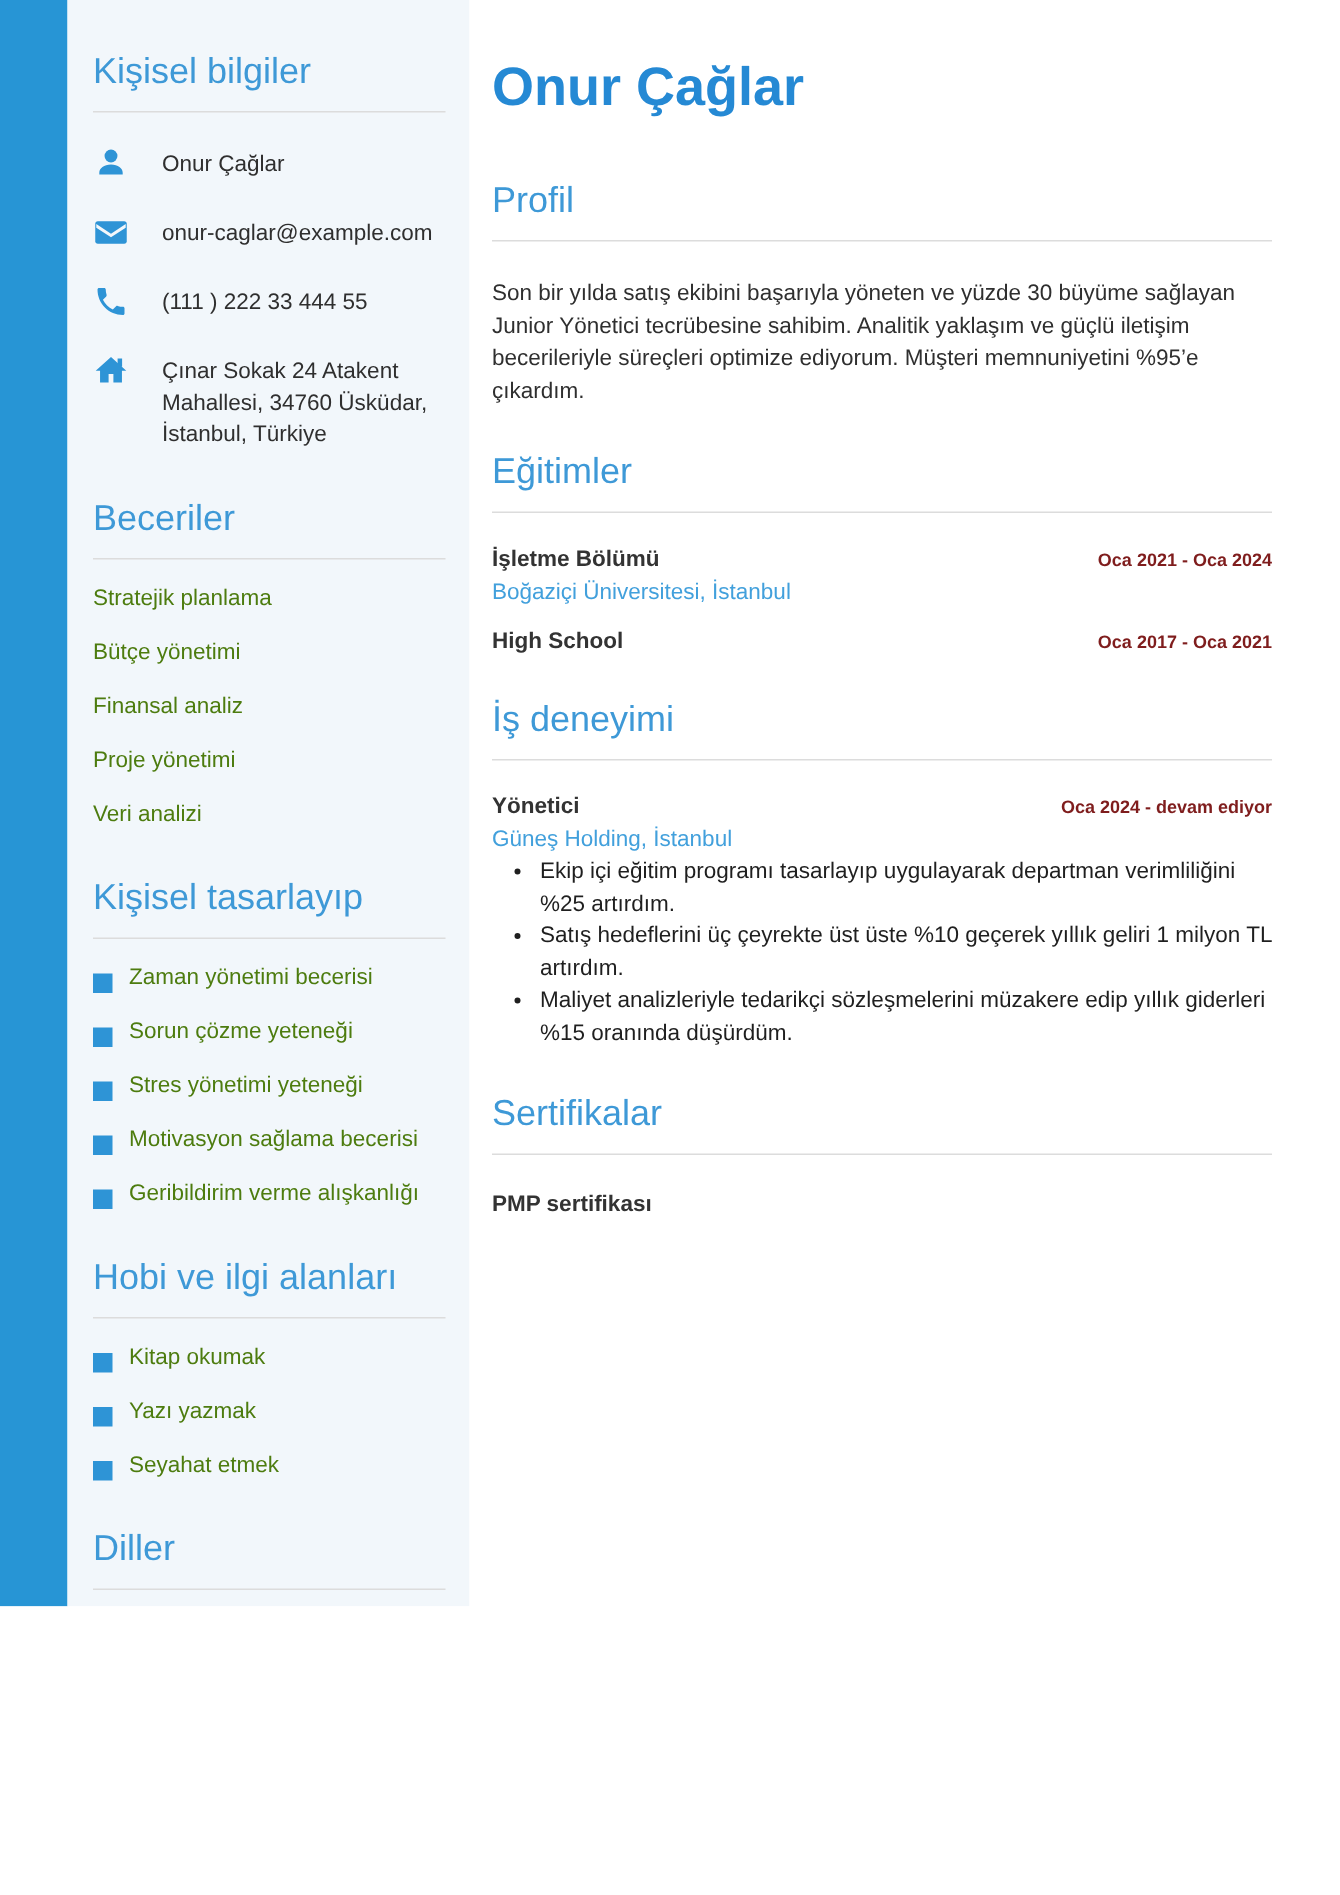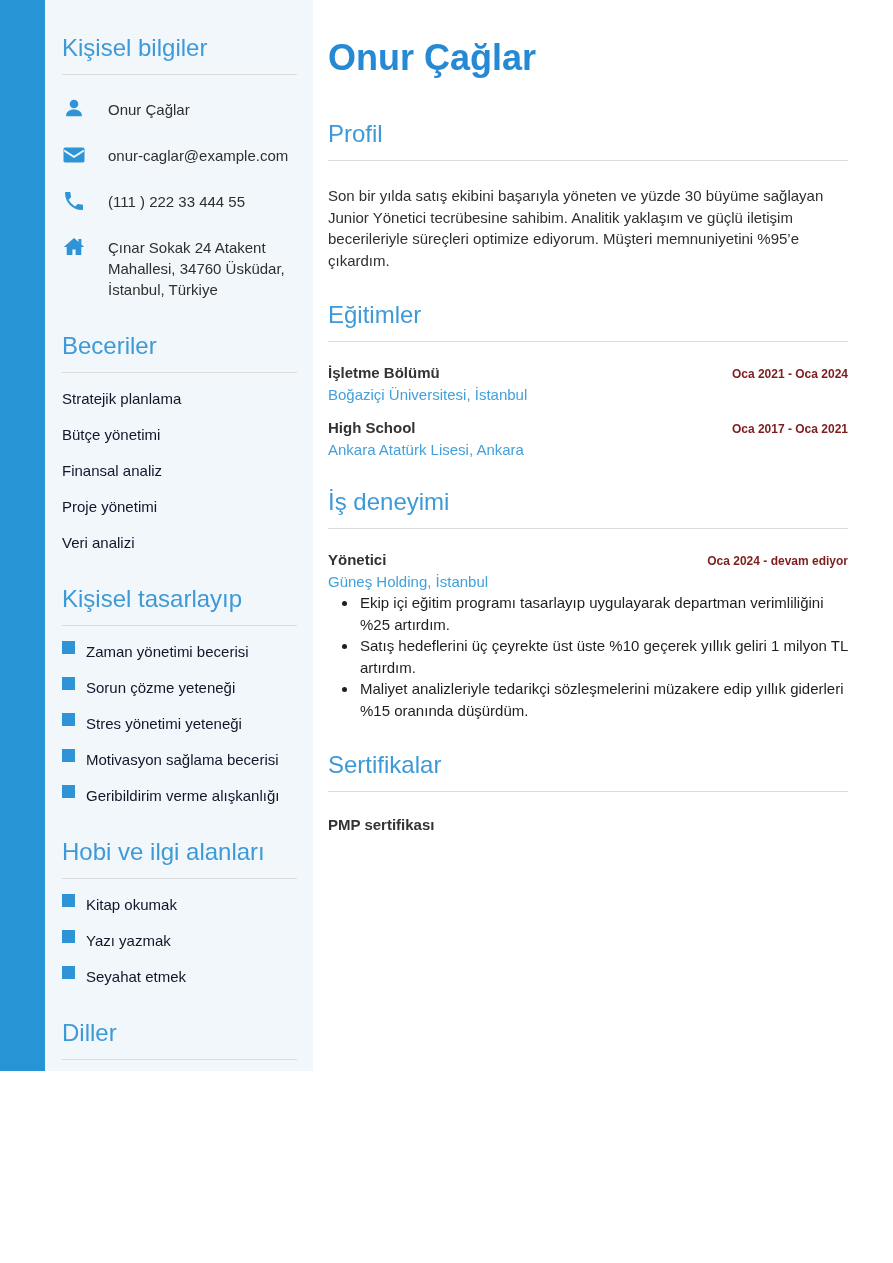--- a/index.html
+++ b/index.html
@@ -24,22 +24,22 @@
   .sb-section + .sb-section { margin-top: 32px; }
 
   
   .pi-row { display: flex; align-items: flex-start; margin-top: 22px; }
   .pi-icon { flex: 0 0 24px; width: 24px; height: 24px; margin-right: 22px; }
   .pi-icon svg { width: 24px; height: 24px; fill: #2e94d6; display: block; }
   .pi-text { font-size: 15px; line-height: 21px; padding-top: 2px; color: #2f2f2f; }
 
   
   .sb-list { margin-top: 11px; }
-  .sb-row { display: flex; align-items: flex-start; margin-top: 15px; line-height: 21px;
-            font-size: 15px; color: #0f172a; }
+  .sb-row { display: flex; align-items: flex-end; margin-top: 15px; line-height: 21px;
+            font-size: 15px; color: #4d7c0f; }
   .square { flex: 0 0 13px; width: 13px; height: 13px; background: #2e94d6; margin-right: 11px; }
 
   
   .lang-row { display: flex; justify-content: space-between; align-items: center; margin-top: 26px; }
   .lang-name { font-size: 15px; color: #2f2f2f; }
   .dots { display: flex; gap: 4px; }
   .dot { width: 12px; height: 12px; border-radius: 50%; background: #8dc6ec; }
 
   
   .name-title {
@@ -207,21 +207,20 @@
               <span class="entry-title">İşletme Bölümü</span>
               <span class="entry-dates">Oca 2021 - Oca 2024</span>
             </div>
             <div class="entry-sub">Boğaziçi Üniversitesi, İstanbul</div>
           </div>
           <div class="entry">
             <div class="entry-head">
               <span class="entry-title">High School</span>
               <span class="entry-dates">Oca 2017 - Oca 2021</span>
             </div>
-            <div class="entry-sub">Ankara Atatürk Lisesi, Ankara</div>
           </div>
         </div>
     </section>
 
     <section class="main-section">
       <h2 class="main-heading">İş deneyimi</h2>
       <div class="entries" id="experience-entries">
           <div class="entry">
             <div class="entry-head">
               <span class="entry-title">Yönetici</span>

